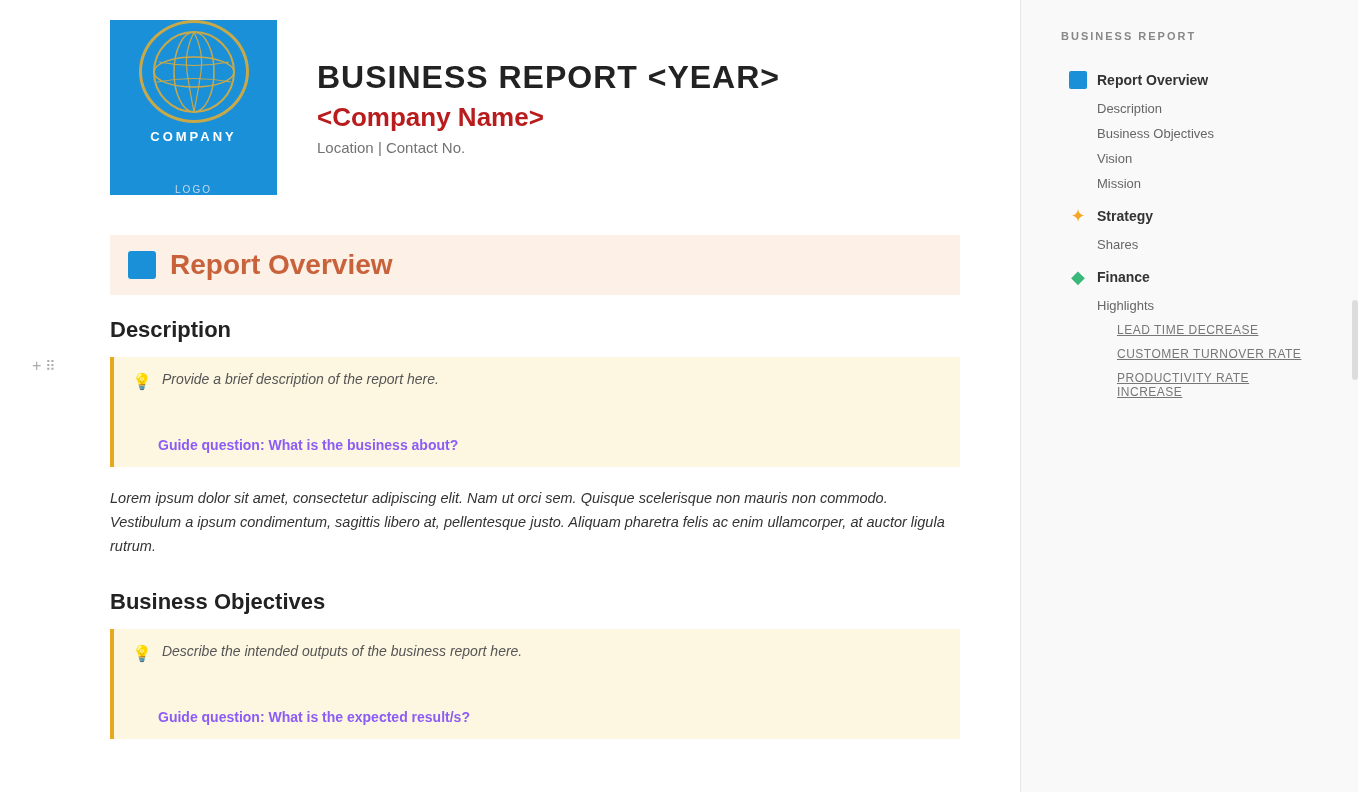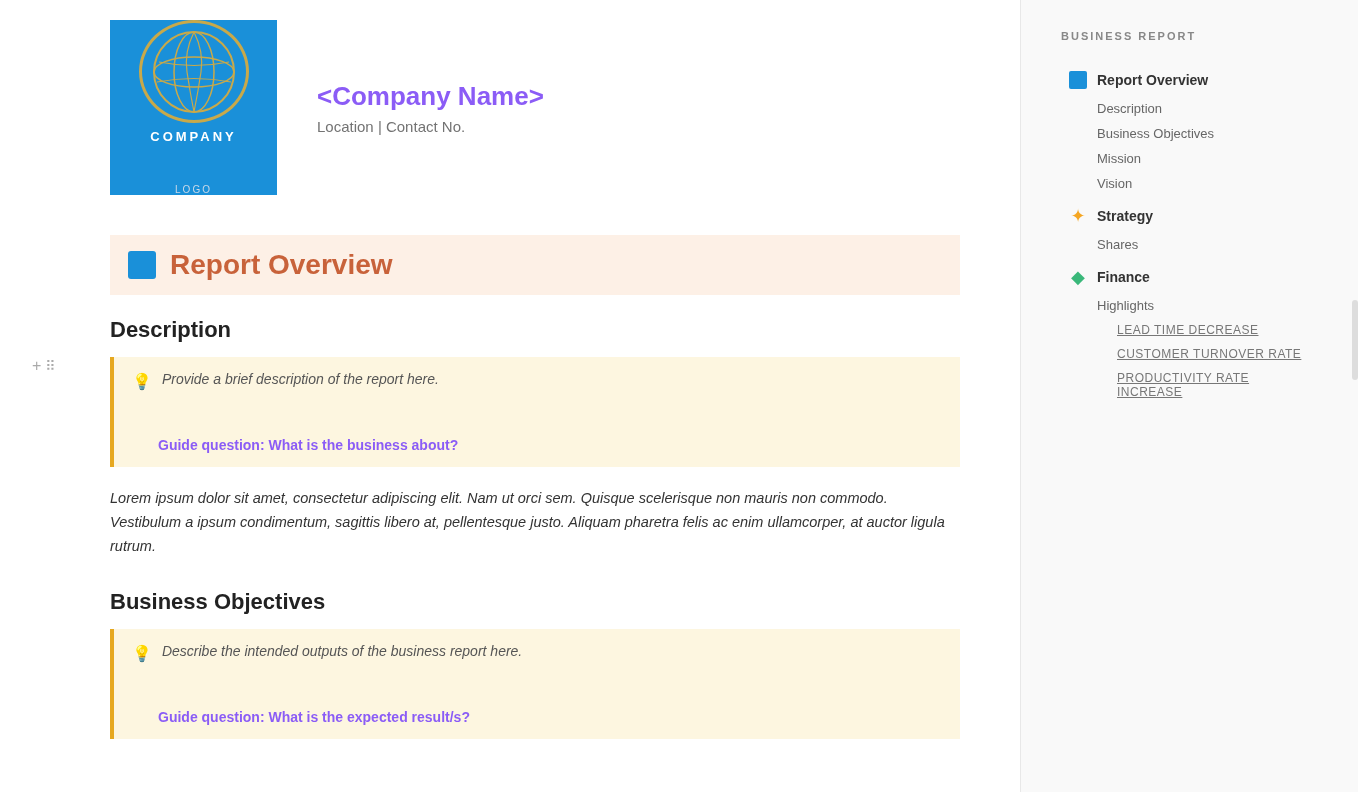--- a/index.html
+++ b/index.html
@@ -82,21 +82,21 @@
     .report-title {
       font-size: 32px;
       font-weight: bold;
       color: #222;
       letter-spacing: 1px;
     }
 
     .company-name {
       font-size: 26px;
       font-weight: bold;
-      color: #8b5cf6;
+      color: #b91c1c;
     }
 
     .location {
       font-size: 15px;
       color: #737373;
     }
 
     
     .section-header {
       background: #fdf0e6;
@@ -316,20 +316,21 @@
             <path d="M8 55 Q45 48 82 55" stroke="#c8a94a" stroke-width="1.2" fill="none"></path>
             <path d="M45 5 Q55 25 52 45 Q49 65 45 85" stroke="#c8a94a" stroke-width="1.2" fill="none"></path>
             <path d="M45 5 Q35 25 38 45 Q41 65 45 85" stroke="#c8a94a" stroke-width="1.2" fill="none"></path>
           </svg>
         </div>
         <div class="logo-text">COMPANY</div>
         <div class="logo-subtext">LOGO</div>
       </div>
 
       <div class="header-info">
+        <div class="report-title">BUSINESS REPORT &lt;YEAR&gt;</div>
         <div class="company-name">&lt;Company Name&gt;</div>
         <div class="location">Location | Contact No.</div>
       </div>
     </div>
 
     <div class="section-header">
       <div class="section-icon-blue"></div>
       <div class="section-title">Report Overview</div>
     </div>
 
@@ -366,22 +367,22 @@
 
     <nav class="sidebar-nav">
 
       <div class="nav-section">
         <div class="nav-section-item">
           <div class="blue-sq nav-section-icon"></div>
           <span class="nav-section-label">Report Overview</span>
         </div>
         <div class="nav-sub-item">Description</div>
         <div class="nav-sub-item">Business Objectives</div>
+        <div class="nav-sub-item">Vision</div>
         <div class="nav-sub-item">Mission</div>
-        <div class="nav-sub-item">Vision</div>
       </div>
 
       <div class="nav-section">
         <div class="nav-section-item">
           <div class="strategy-icon nav-section-icon">✦</div>
           <span class="nav-section-label">Strategy</span>
         </div>
         <div class="nav-sub-item">Shares</div>
       </div>
 

